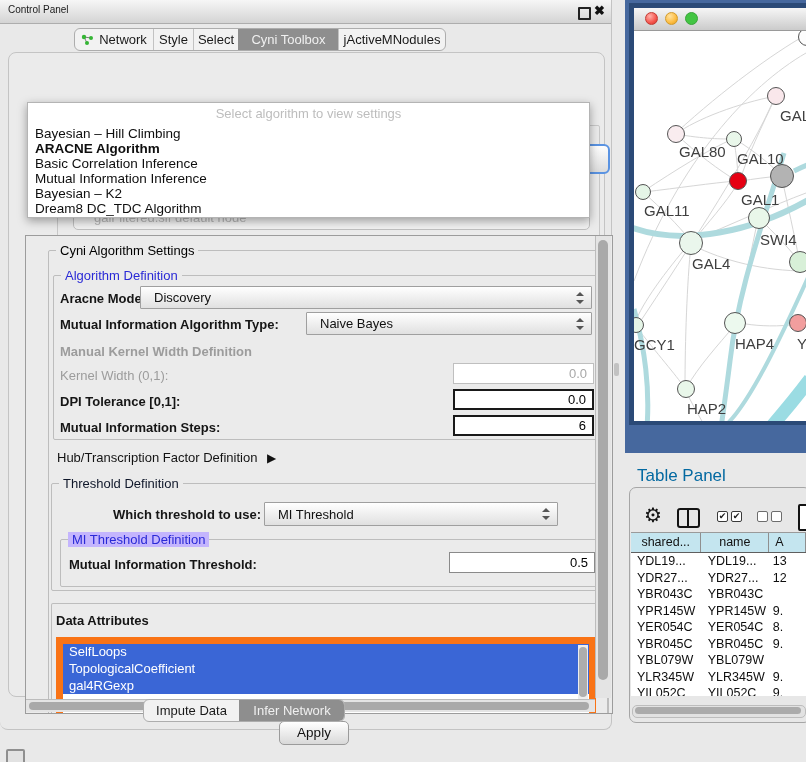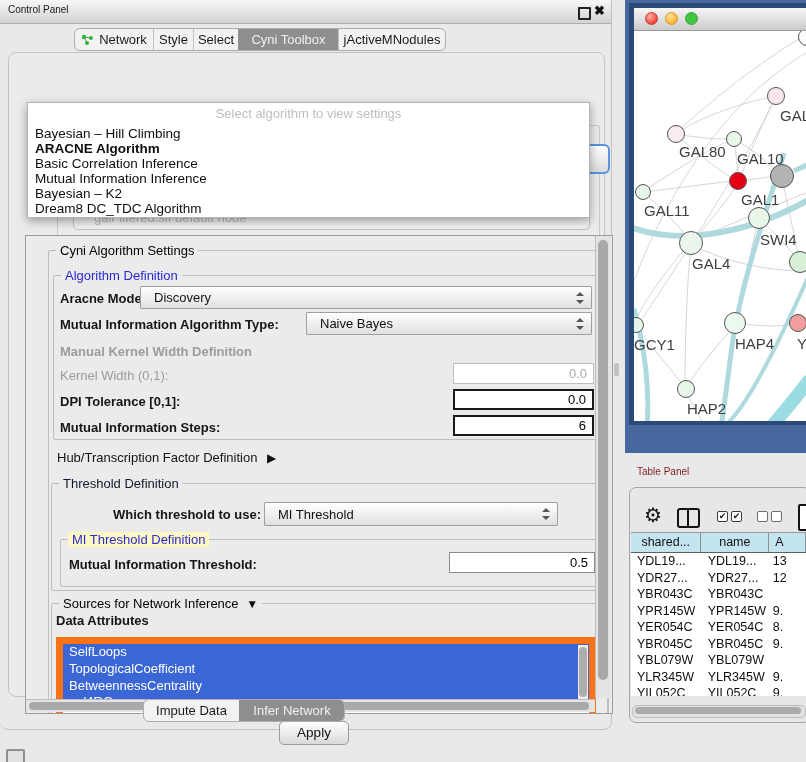--- a/index.html
+++ b/index.html
@@ -74,21 +74,21 @@
             background:linear-gradient(#ffffff,#d9d9d9);font-size:13.5px;color:#111;text-align:center;line-height:21px}
   
   #desktop{left:625px;top:0;width:181px;height:453px;background:#46689e}
   #netwin{left:629px;top:3px;width:180px;height:422px;background:#2b4a77;padding:5px 0 5px 5px;box-sizing:border-box}
   #nettitle{width:100%;height:22px;background:linear-gradient(#f6f6f6,#cbcbcb);border-bottom:1px solid #9a9a9a;position:relative}
   .light{position:absolute;top:4px;width:13px;height:13px;border-radius:50%}
   #netcanvas{position:relative;width:100%;height:390px;background:#fff;overflow:hidden}
   .nnode{position:absolute;border-radius:50%;border:1px solid #545454;box-sizing:border-box}
   .nlabel{position:absolute;font-size:15px;color:#3f3f3f;white-space:nowrap}
   
-  #tp-title{left:637px;top:466px;font-size:10px;color:#7f1d1d}
+  #tp-title{left:637px;top:466px;font-size:17px;color:#0369a1}
   #tpanel{left:629px;top:487px;width:180px;height:234px;border:1px solid #a6a6a6;border-radius:7px;background:#e7e7e7}
   #gear{left:644px;top:505px;font-size:20px;color:#141414;line-height:20px}
   #colsic{left:677px;top:508px;width:19px;height:16px;border:2px solid #131313;border-radius:3px}
   #colsic i{position:absolute;left:8px;top:0;width:2px;height:16px;background:#131313}
   .cbx{position:absolute;width:9px;height:9px;border:1.5px solid #3a3a3a;border-radius:2px;background:#fff;
        font-size:9px;line-height:9px;text-align:center;color:#222}
   .cbx.off{border-color:#6d6d6d}
   #docic{left:798px;top:504px;width:18px;height:23px;border:2.5px solid #131313;border-radius:2px;background:#fff}
   #ttable{left:631px;top:532px;width:175px;height:186px;overflow:hidden}
   #thead{display:flex;height:19px;border-top:1px solid #9a9a9a;border-bottom:1px solid #5f5f5f}
@@ -206,40 +206,35 @@
           <span class="abs lbl b" style="left:61px;top:23px">Which threshold to use:</span>
           <div class="combo" style="left:212px;top:18px;width:294px;height:24px">
             <div class="cv" style="line-height:23px">MI Threshold</div>
             <span class="arrows">
                 <i class="up"></i>
                 <i class="dn"></i>
               </span>
           </div>
 
           <div class="group" style="left:8px;top:55px;width:540px;height:46px">
-            <span class="gtitle blue" style="background:#fef9c3">MI Threshold Definition</span>
+            <span class="gtitle blue" style="background:#c4b5fd">MI Threshold Definition</span>
             <span class="abs lbl b" style="left:8px;top:17px">Mutual Information Threshold:</span>
             <div class="inp soft" style="left:388px;top:12px;width:146px;height:21px;line-height:19px">0.5</div>
           </div>
         </div>
 
         <div class="group" style="left:2px;top:352px;width:556px;height:116px;border-bottom:none">
-          <span class="gtitle">
-            <span>Sources for Network Inference</span>
-            <span class="tri" style="margin-left:4px">▼</span>
-          </span>
           <span class="abs lbl b" style="left:4px;top:9px">Data Attributes</span>
         </div>
       </div>
 
       <div id="attrlist" class="abs">
         <div id="attr-items">
             <div class="attr-item">SelfLoops</div>
             <div class="attr-item">TopologicalCoefficient</div>
-            <div class="attr-item">BetweennessCentrality</div>
             <div class="attr-item">gal4RGexp</div>
           </div>
         <div id="attr-vsb">
             <i></i>
           </div>
       </div>
     </div>
 
     <div id="sp-vsb" class="abs">
         <i></i>

